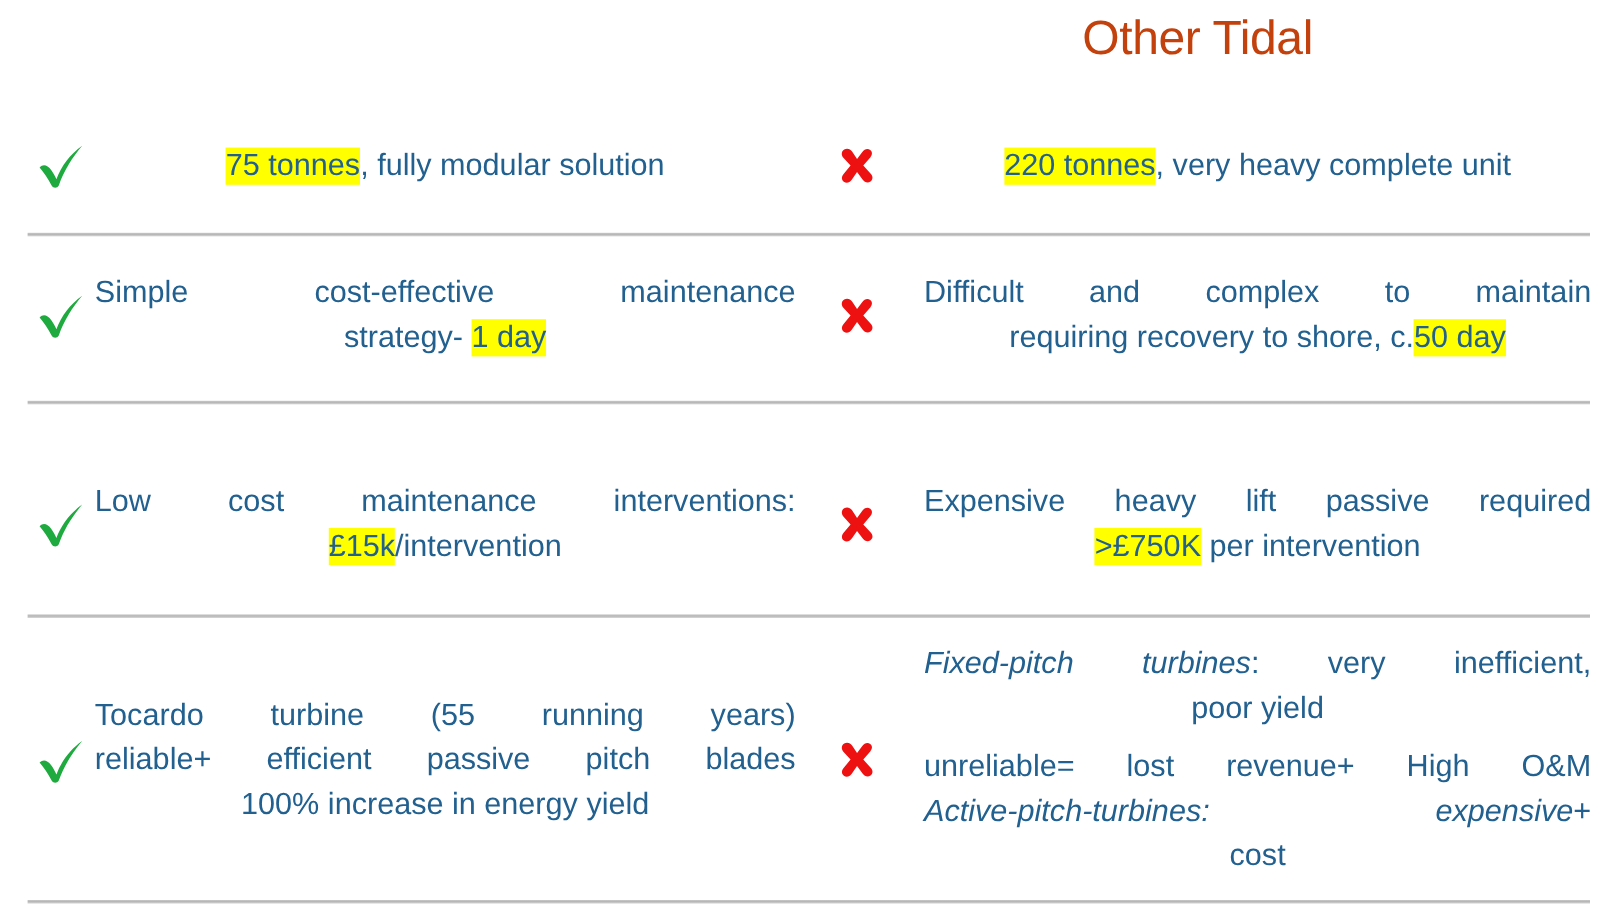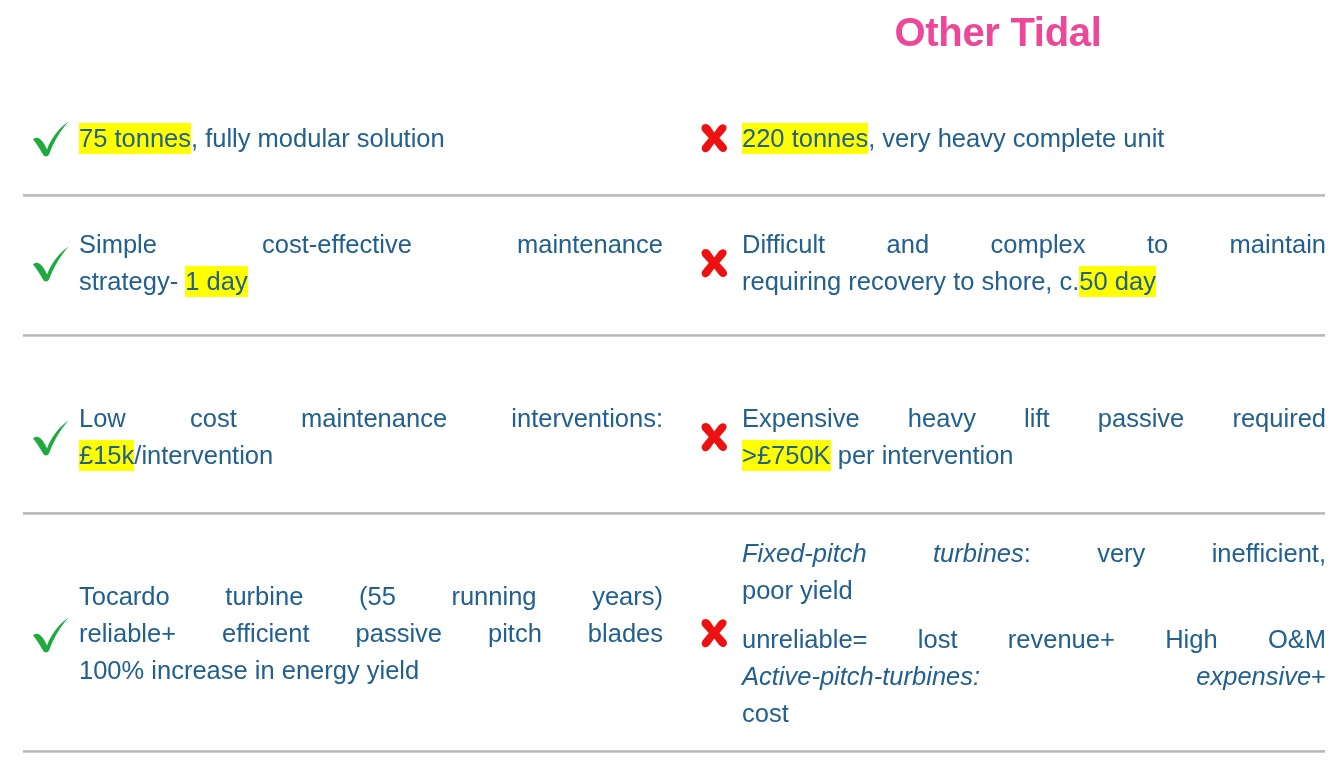--- a/index.html
+++ b/index.html
@@ -38,22 +38,22 @@
   .header-right {
     position: absolute;
     left: 671px;
     top: 6px;
     width: 654px;
     height: 74px;
     text-align: center;
   }
   .header-title {
     font-size: 40px;
-    font-weight: bold;
-    color: #ec4899;
+    font-weight: normal;
+    color: #c2410c;
     letter-spacing: -0.3px;
     line-height: 52px;
     white-space: nowrap;
   }
 
   
   .row {
     position: absolute;
     left: 0;
     width: 1342px;
@@ -65,21 +65,21 @@
     height: 3px;
     background: linear-gradient(to bottom, #c8c8c8 0%, #b6b6b6 45%, #d9d9d9 100%);
   }
 
   .cell {
     position: absolute;
     display: flex;
     align-items: center;
   }
   .cell-left  { left: 23px;  width: 640px; }
-  .cell-right { left: 686px; width: 640px; }
+  .cell-right { left: 686px; width: 640px; gap: 28px; }
 
   .mark {
     flex: 0 0 auto;
     width: 56px;
     text-align: center;
     user-select: none;
   }
   .mark svg { display: block; margin: 0 auto; }
 
   .text {
@@ -89,21 +89,21 @@
     line-height: 37px;
     text-align: justify;
     text-justify: inter-word;
     word-spacing: 0px;
   }
   .text .line { display: block; }
   .text .line.just {
     text-align: justify;
     text-align-last: justify;
   }
-  .text .line.last { text-align: left; }
+  .text .line.last { text-align: center; }
 
   .hl {
     background: #ffff00;
     padding: 1px 0 2px 0;
     box-decoration-break: clone;
     -webkit-box-decoration-break: clone;
   }
   .ital { font-style: italic; }
 
   

